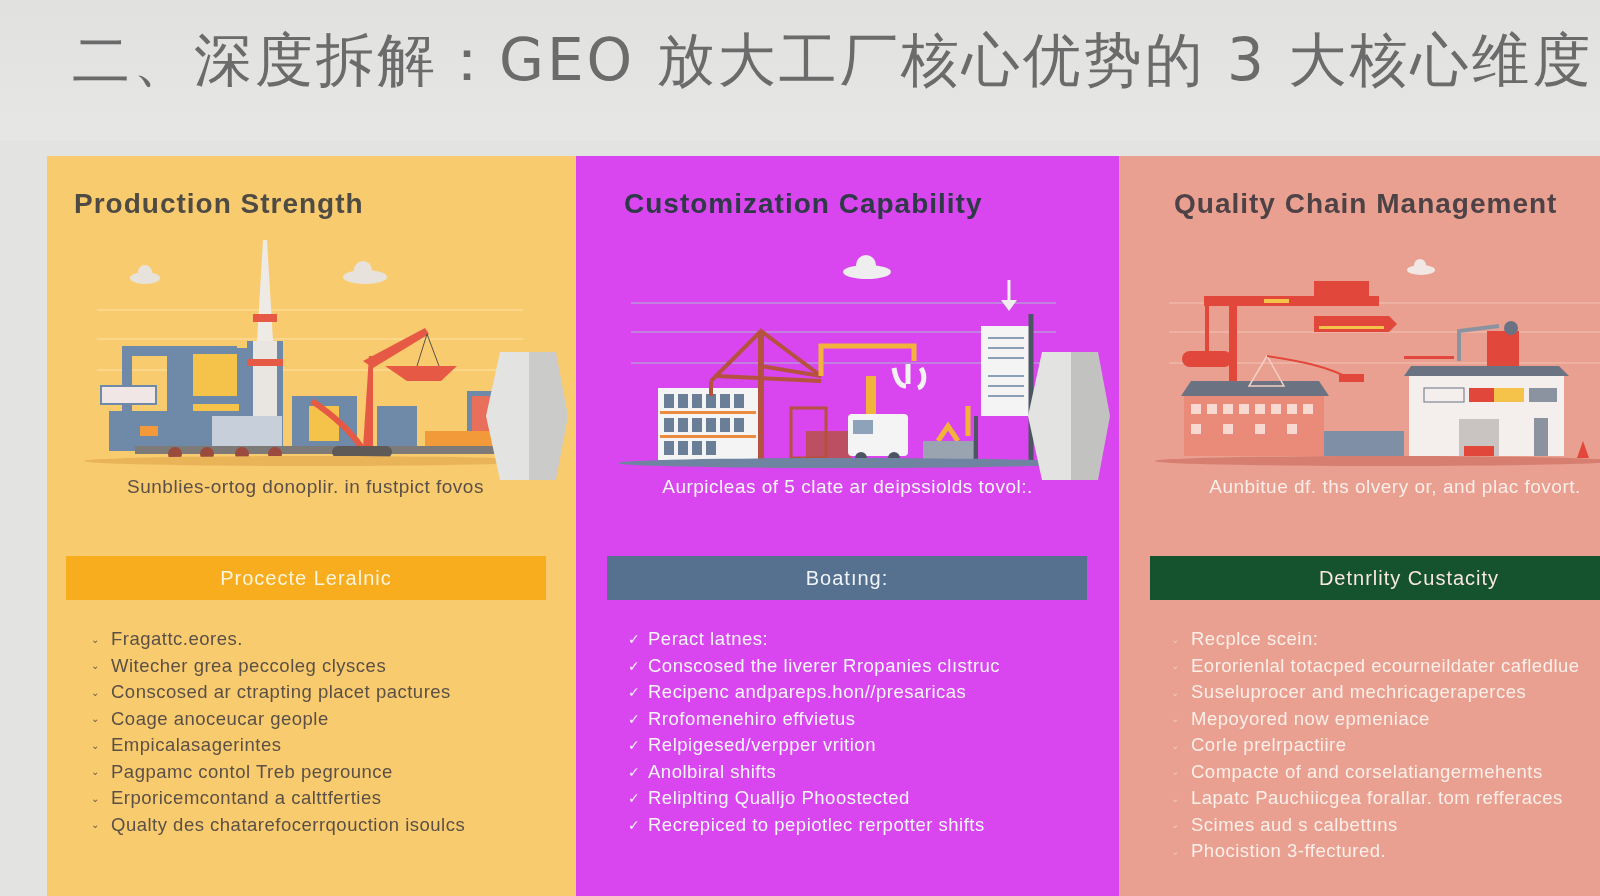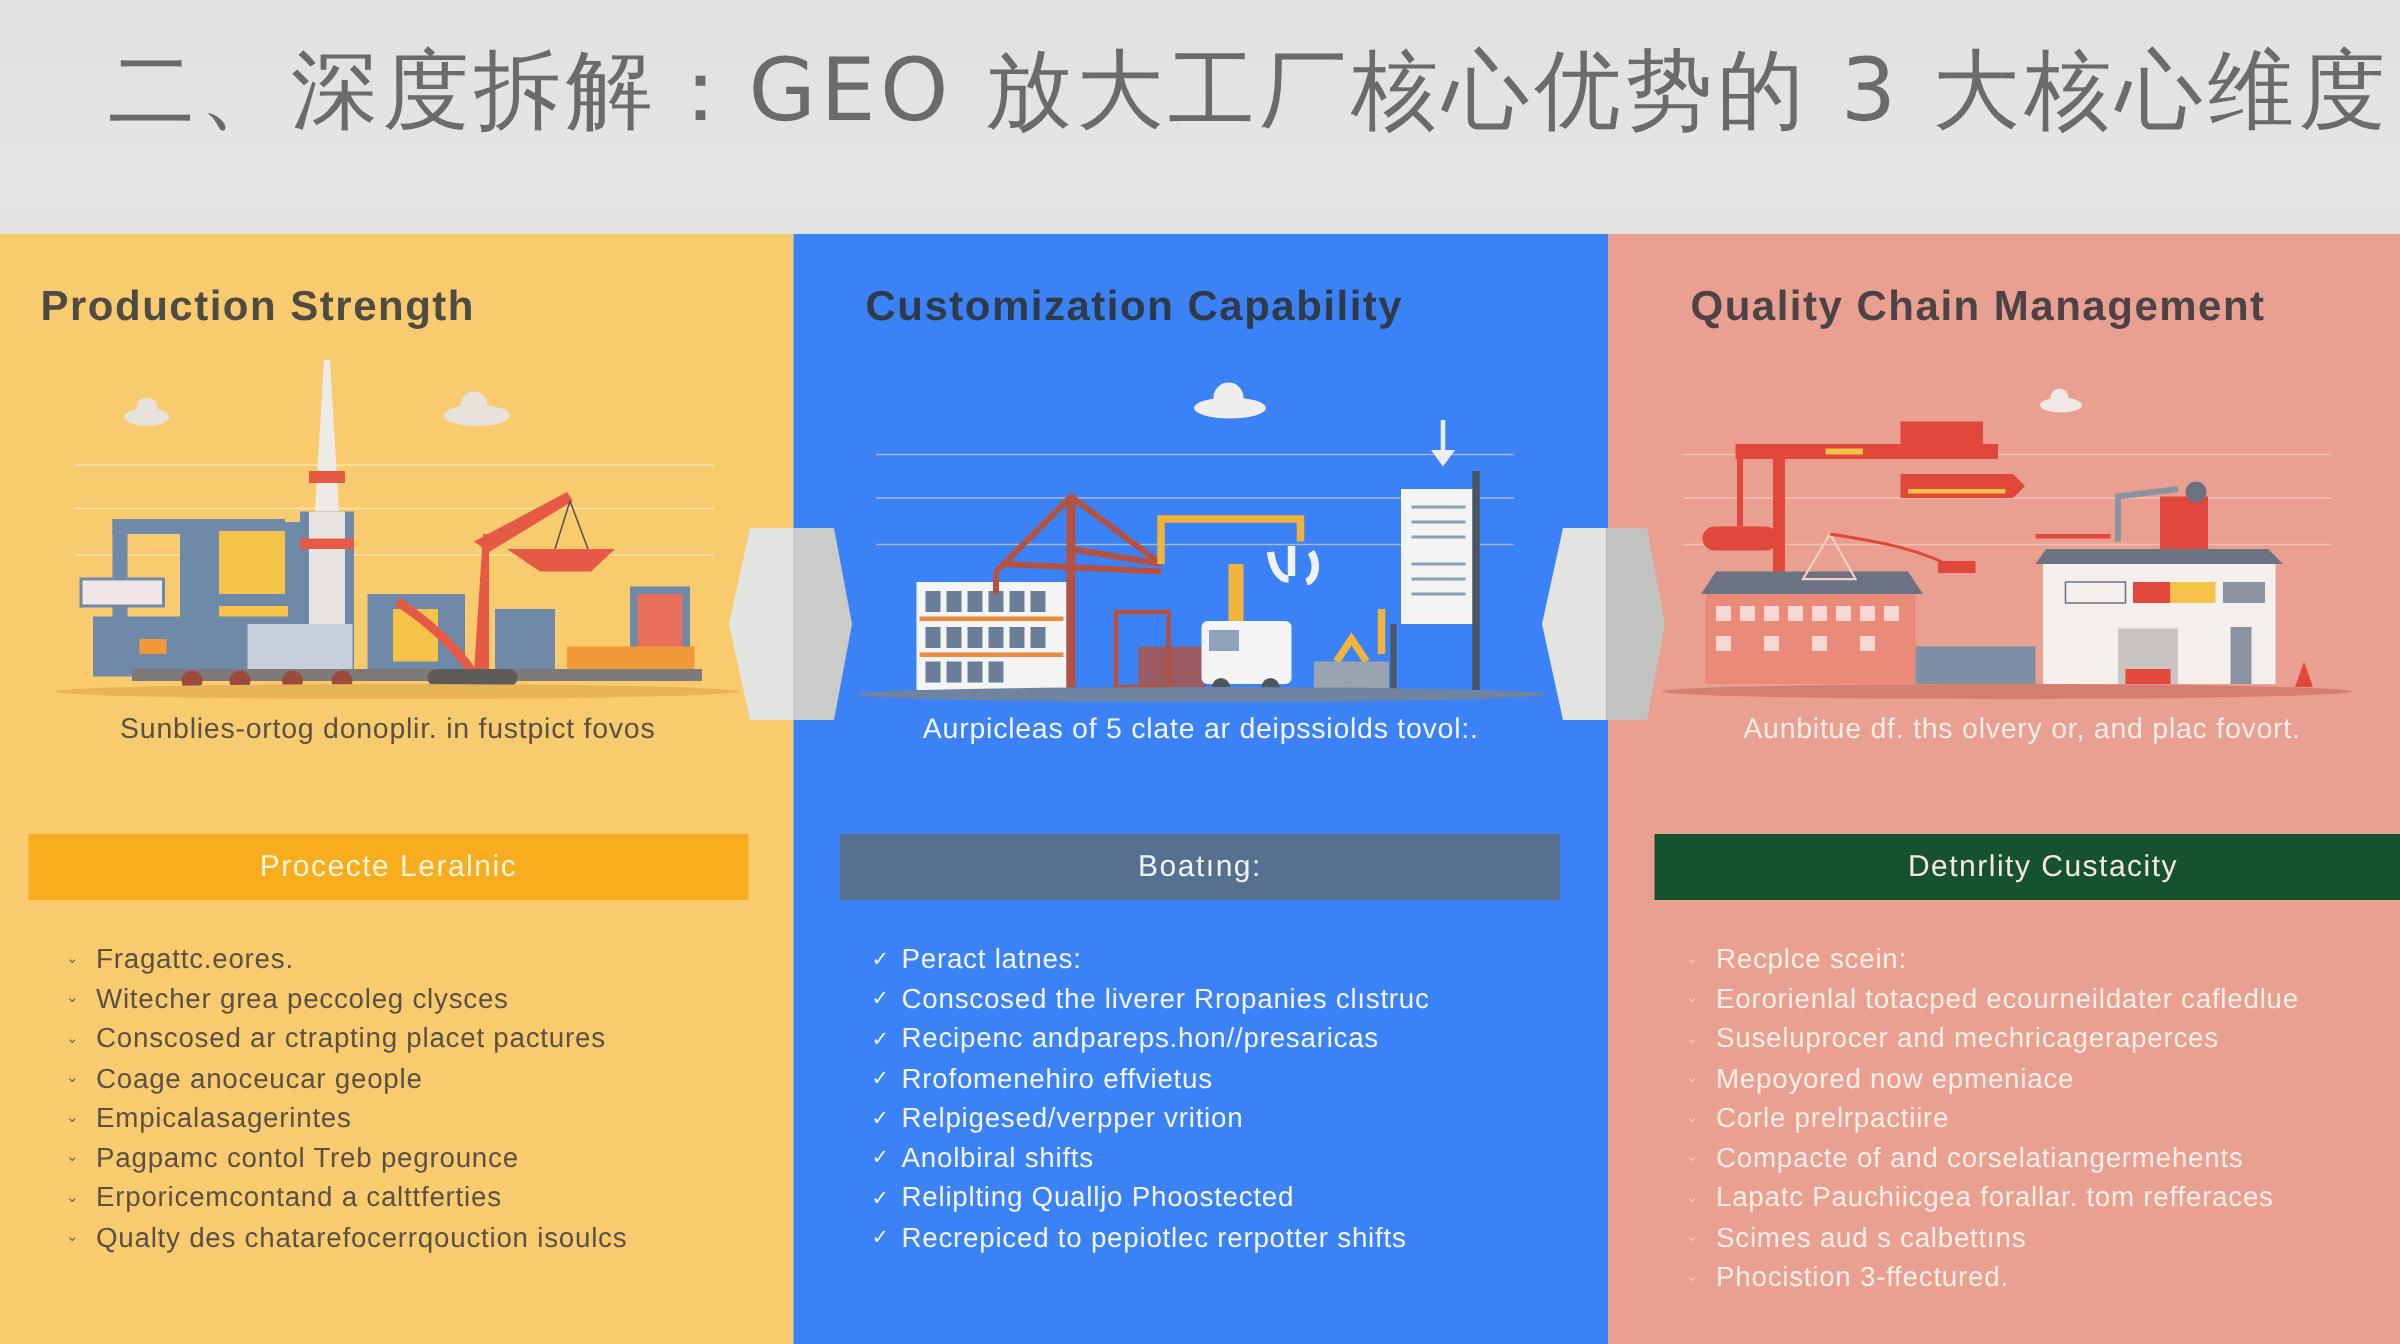--- a/index.html
+++ b/index.html
@@ -11,24 +11,24 @@
       background: linear-gradient(180deg, #e1e1e0 0%, #e6e6e5 100%);
     }
     .page-title {
       position: absolute; left: 72px; top: 22px;
       font-family: "DejaVu Sans", "Liberation Sans", sans-serif;
       font-size: 58px; color: #6b6b6b; letter-spacing: 3px; white-space: nowrap;
       font-weight: normal;
     }
 
     .col {
-      position: absolute; top: 156px; height: 740px; overflow: hidden;
+      position: absolute; top: 156px; height: 740px; overflow: hidden; margin-left: 47px;
     }
     .col-1 { left: 0; width: 529px; background: #f9cb6f; }
-    .col-2 { left: 529px; width: 543px; background: #3b82f6; }
+    .col-2 { left: 529px; width: 543px; background: #d946ef; }
     .col-3 { left: 1072px; width: 528px; background: #e9a090; }
 
     .col-title {
       position: absolute; top: 32px; font-size: 28px; font-weight: bold;
       letter-spacing: 1px; white-space: nowrap;
     }
     .col-1 .col-title { left: 27px; color: #4e4a44; }
     .col-2 .col-title { left: 48px; color: #2f3a48; }
     .col-3 .col-title { left: 55px; color: #4d4246; }
 

